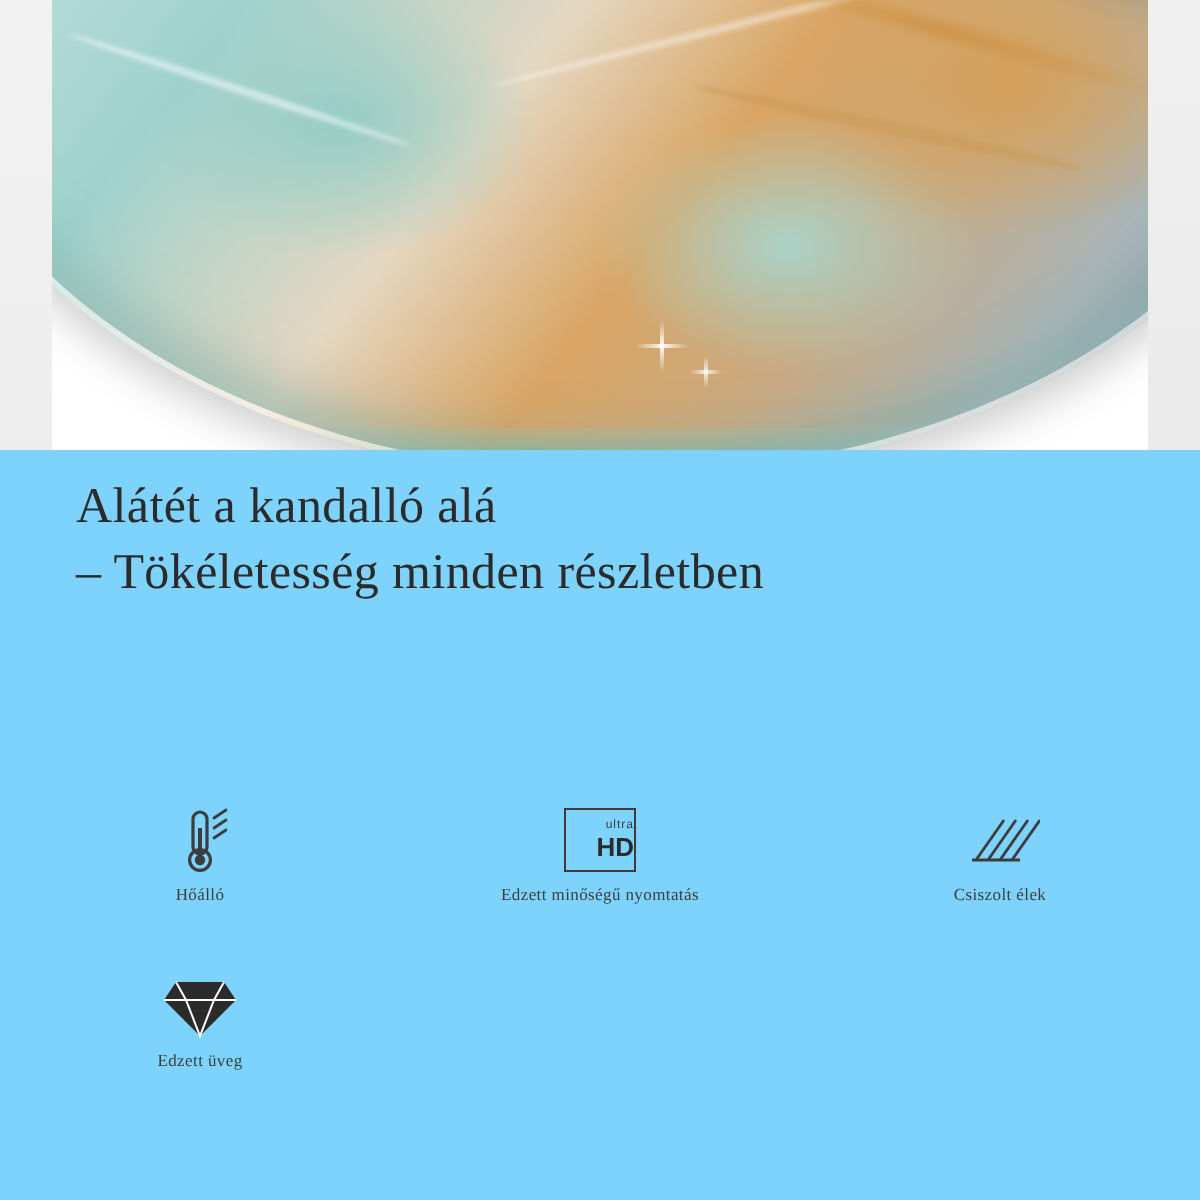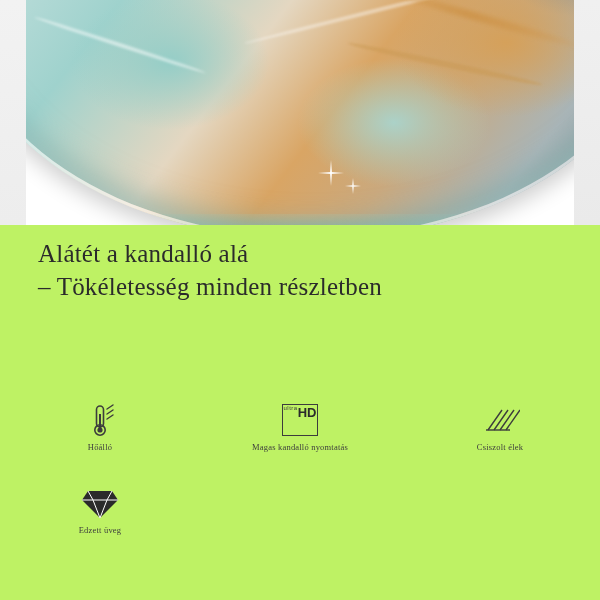--- a/index.html
+++ b/index.html
@@ -7,21 +7,21 @@
     width: 600px;
     height: 600px;
     background: #ffffff;
     font-family: "Liberation Sans", sans-serif;
     overflow: hidden;
   }
   .page {
     position: relative;
     width: 600px;
     height: 600px;
-    background: #bef264;
+    background: #7dd3fc;
   }
 
   
   .hero {
     position: absolute;
     top: 0;
     left: 0;
     width: 600px;
     height: 225px;
     overflow: hidden;
@@ -149,22 +149,22 @@
     font-size: 8.5px;
     color: #3d3d3d;
     text-align: center;
     letter-spacing: .2px;
     font-family: Liberation Serif, serif;
   }
   .hd-box {
     width: 36px; height: 32px;
     border: 1.4px solid #3c3c3c;
     display: flex;
-    flex-direction: row;
-    align-items: flex-start;
+    flex-direction: column;
+    align-items: flex-end;
     justify-content: center;
     line-height: 1;
   }
   .hd-box .ultra { font-size: 6px; letter-spacing: .5px; color: #3c3c3c; }
   .hd-box .hd { font-size: 13px; font-weight: bold; color: #2b2b2b; margin-top: 1px; }
   svg { display: block; }
 </style>
 </head>
 <body>
 
@@ -211,21 +211,21 @@
       <div class="feature-label">Hőálló</div>
     </div>
 
     <div class="feature">
       <div class="feature-icon">
         <div class="hd-box">
           <span class="ultra">ultra</span>
           <span class="hd">HD</span>
         </div>
       </div>
-      <div class="feature-label">Magas kandalló nyomtatás</div>
+      <div class="feature-label">Edzett minőségű nyomtatás</div>
     </div>
 
 
     <div class="feature">
       <div class="feature-icon">
         <svg width="40" height="40" viewBox="0 0 40 40">
           <path d="M8 30 L22 10 M14 30 L28 10 M20 30 L34 10 M26 30 L40 10" stroke="#3c3c3c" stroke-width="1.4" fill="none"></path>
           <path d="M6 30 H30" stroke="#3c3c3c" stroke-width="1.4" fill="none"></path>
         </svg>
       </div>

